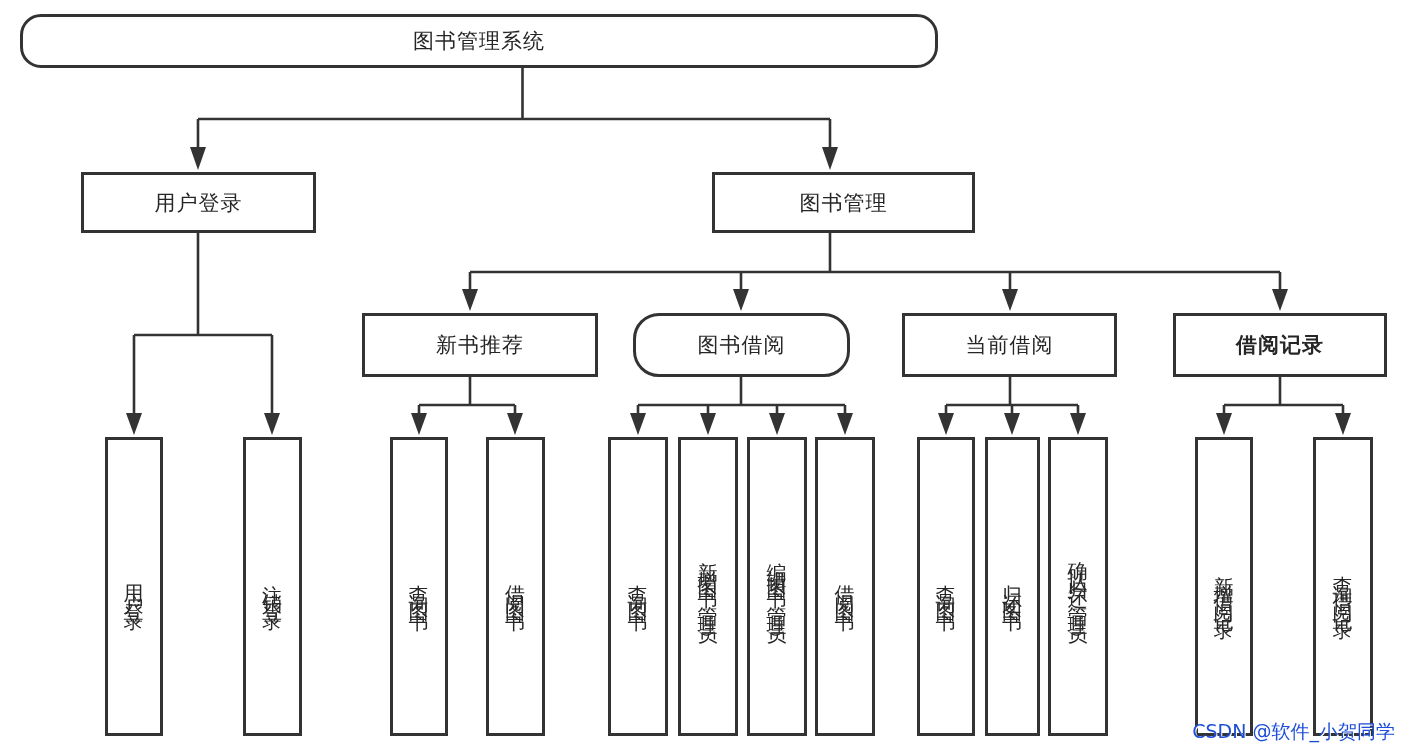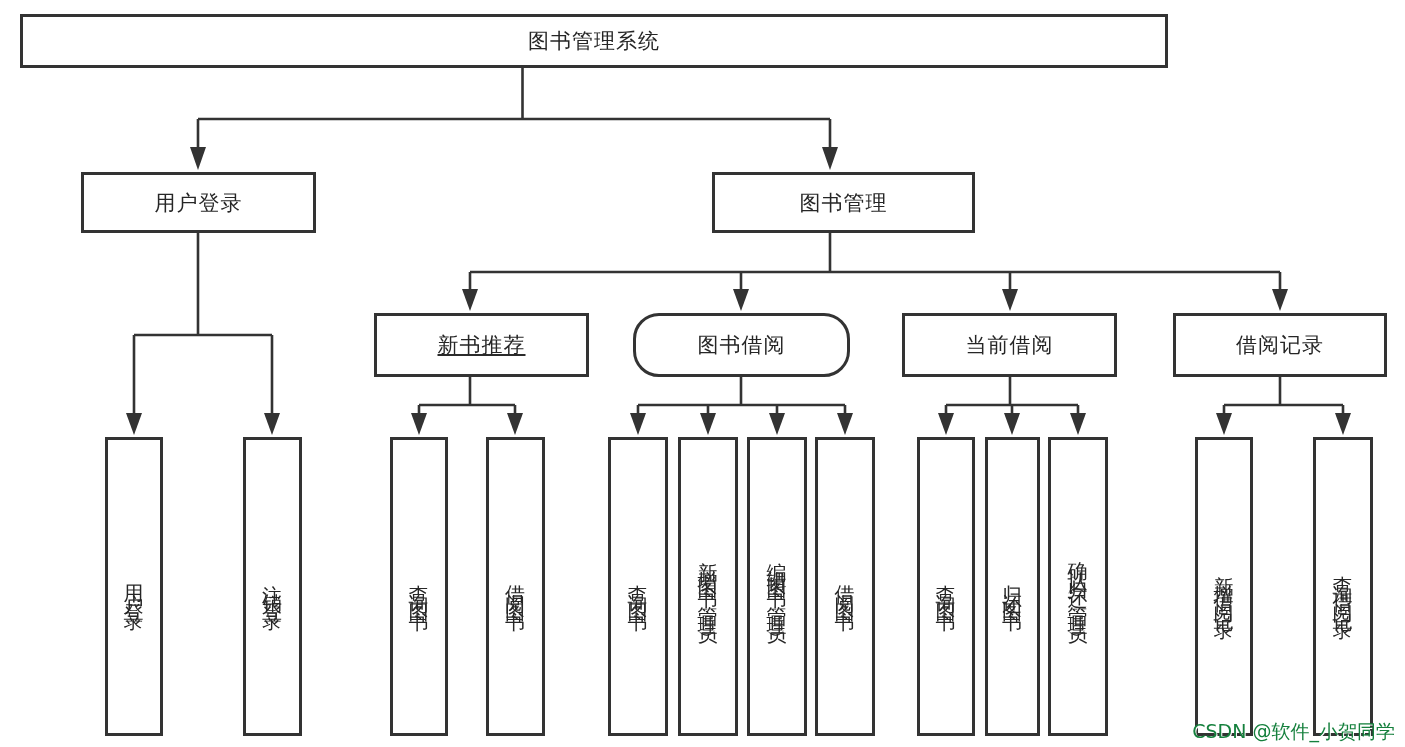--- a/index.html
+++ b/index.html
@@ -43,21 +43,21 @@
     font-size: 20px;
     letter-spacing: 9px;
     color: #262626;
     line-height: 1;
   }
   .watermark {
     position: absolute;
     right: 10px;
     bottom: 2px;
     font-size: 19px;
-    color: #15803d;
+    color: #1d4ed8;
     text-shadow: 1px 1px 0 #ffffff;
     white-space: nowrap;
   }
 </style>
 </head>
 <body>
 
 <div class="stage">
 
   <svg class="wires" viewBox="0 0 1405 747" xmlns="http://www.w3.org/2000/svg" aria-hidden="true">
@@ -96,41 +96,41 @@
       <polygon points="769,413 785,413 777,435"></polygon>
       <polygon points="837,413 853,413 845,435"></polygon>
       <polygon points="938,413 954,413 946,435"></polygon>
       <polygon points="1004,413 1020,413 1012,435"></polygon>
       <polygon points="1070,413 1086,413 1078,435"></polygon>
       <polygon points="1216,413 1232,413 1224,435"></polygon>
       <polygon points="1335,413 1351,413 1343,435"></polygon>
     </g>
   </svg>
 
-  <div class="node hbox" style="left:20px; top:14px; width:1148px; height:54px;">
+  <div class="node hbox" style="left:20px; top:14px; width:918px; height:54px;border-radius:21px;">
     <span>图书管理系统</span>
   </div>
 
   <div class="node hbox" style="left:81px; top:172px; width:235px; height:61px;">
     <span>用户登录</span>
   </div>
   <div class="node hbox" style="left:712px; top:172px; width:263px; height:61px;">
     <span>图书管理</span>
   </div>
 
-  <div class="node hbox" style="left:374px; top:313px; width:215px; height:64px;text-decoration:underline;">
+  <div class="node hbox" style="left:362px; top:313px; width:236px; height:64px;">
     <span>新书推荐</span>
   </div>
   <div class="node hbox" style="left:633px; top:313px; width:217px; height:64px;border-radius:26px;">
     <span>图书借阅</span>
   </div>
   <div class="node hbox" style="left:902px; top:313px; width:215px; height:64px;">
     <span>当前借阅</span>
   </div>
-  <div class="node hbox" style="left:1173px; top:313px; width:214px; height:64px;">
+  <div class="node hbox" style="left:1173px; top:313px; width:214px; height:64px;font-weight:bold;">
     <span>借阅记录</span>
   </div>
 
   <div class="node vbox" style="left:105px; top:437px; width:58px; height:299px;">
     <span>用户登录</span>
   </div>
   <div class="node vbox" style="left:243px; top:437px; width:59px; height:299px;">
     <span>注销登录</span>
   </div>
 

